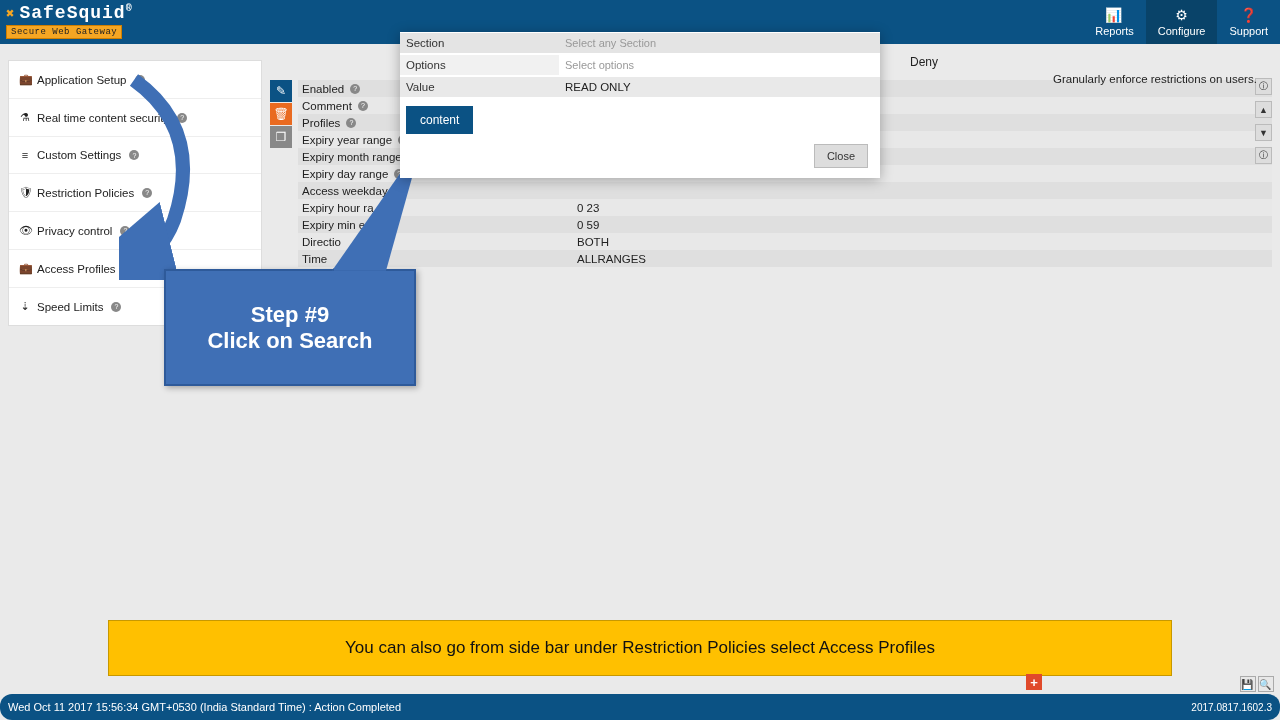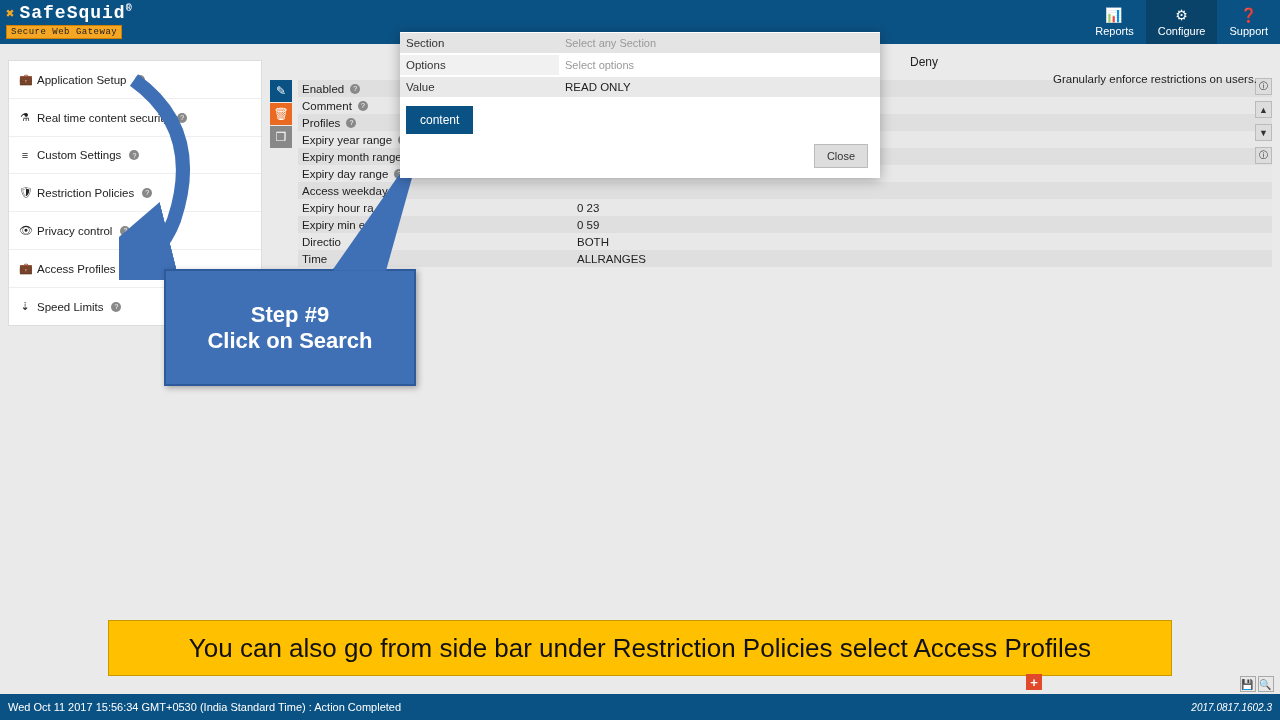--- a/index.html
+++ b/index.html
@@ -68,28 +68,28 @@
 
 .callout { position: absolute; top: 269px; left: 164px; width: 252px; height: 117px; background: #3f6fb5; border: 2px solid #2e5a9a; color: #fff; display: flex; flex-direction: column; align-items: center; justify-content: center; text-align: left; z-index: 40; box-shadow: 2px 2px 6px rgba(0,0,0,0.3); }
 .callout-step { font-size: 22px; font-weight: bold; }
 .callout-text { font-size: 22px; font-weight: bold; }
 
 
 .arrow-curve { position: absolute; top: 70px; left: 119px; width: 90px; height: 210px; z-index: 30; pointer-events: none; }
 .pointer-tri { position: absolute; top: 142px; left: 332px; width: 90px; height: 140px; background: #3f6fb5; z-index: 41; clip-path: polygon(100% 0, 0 92%, 60% 92%); border: 2px solid #2e5a9a; }
 
 
-.yellow-banner { position: absolute; bottom: 44px; left: 108px; right: 108px; height: 56px; background: #ffc000; border: 1px solid #c79800; display: flex; align-items: center; justify-content: center; font-size: 26px; color: #111; }
+.yellow-banner { position: absolute; bottom: 44px; left: 108px; right: 108px; height: 56px; background: #ffc000; border: 1px solid #c79800; display: flex; align-items: center; justify-content: center; font-size: 17px; color: #111; }
 
 
 .red-plus { position: absolute; bottom: 30px; right: 238px; width: 16px; height: 16px; background: #e04a2b; color: #fff; display: flex; align-items: center; justify-content: center; font-size: 13px; font-weight: bold; cursor: pointer; }
 
 
-.footer { position: absolute; bottom: 0; left: 0; right: 0; height: 26px; background: #0b5284; color: #fff; display: flex; align-items: center; justify-content: space-between; padding: 0 8px; font-size: 11px; }
-.footer-right { display: flex; align-items: center; gap: 6px; font-style: italic; }
+.footer { position: absolute; bottom: 0; left: 0; right: 0; height: 26px; background: #0b5284; color: #fff; display: flex; align-items: center; justify-content: space-between; padding: 0 8px; font-size: 11px; border-radius: 12px; }
+.footer-right { display: flex; align-items: center; gap: 6px; }
 .footer-icons { display: flex; gap: 2px; position: absolute; right: 6px; bottom: 28px;}
 .ficon { width: 16px; height: 16px; background: #e8e8e8; border: 1px solid #aaa; display: flex; align-items: center; justify-content: center; font-size: 10px; color: #333; cursor: pointer; }
 .version { font-size: 10px; }
 </style>
 </head>
 <body>
 
 <div class="top-banner">
   <div class="logo-area">
     <div class="logo-text">

